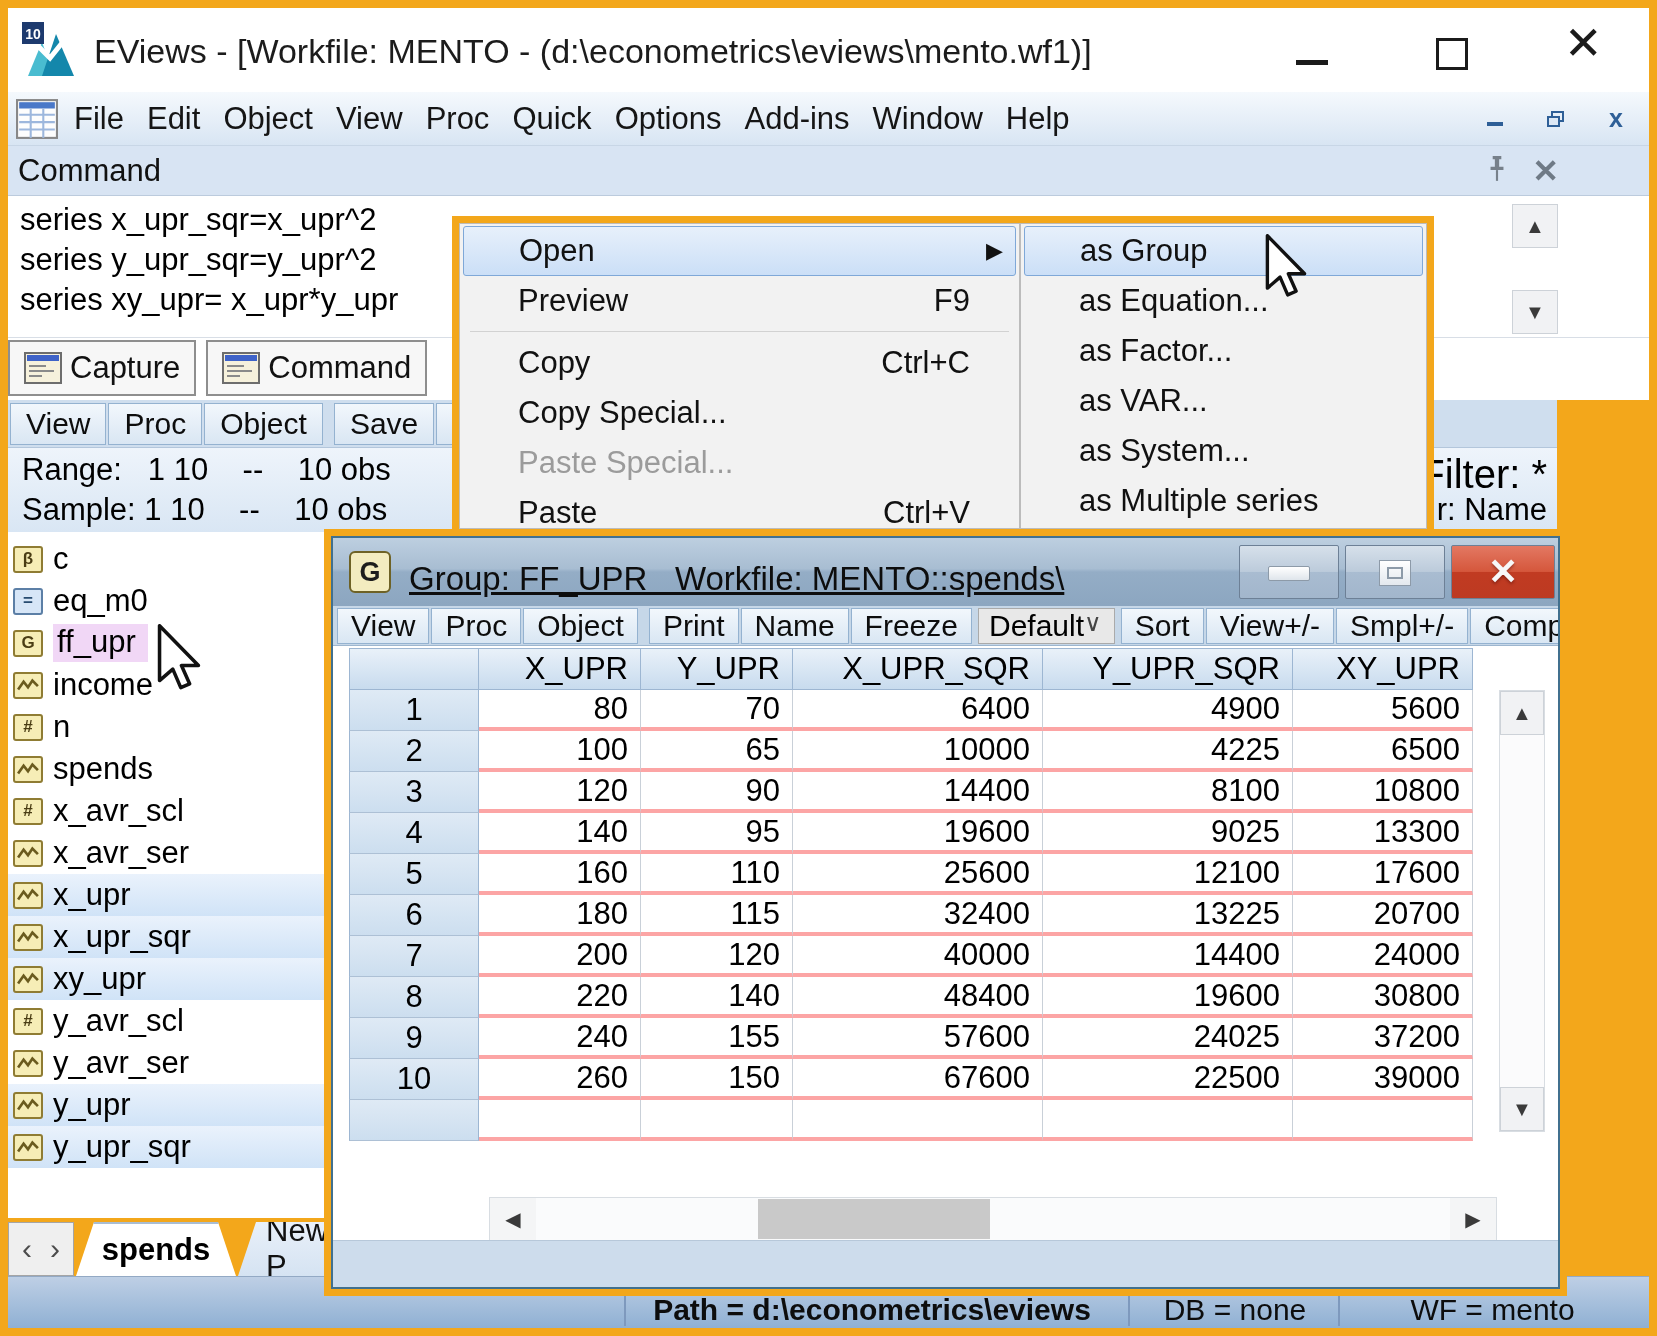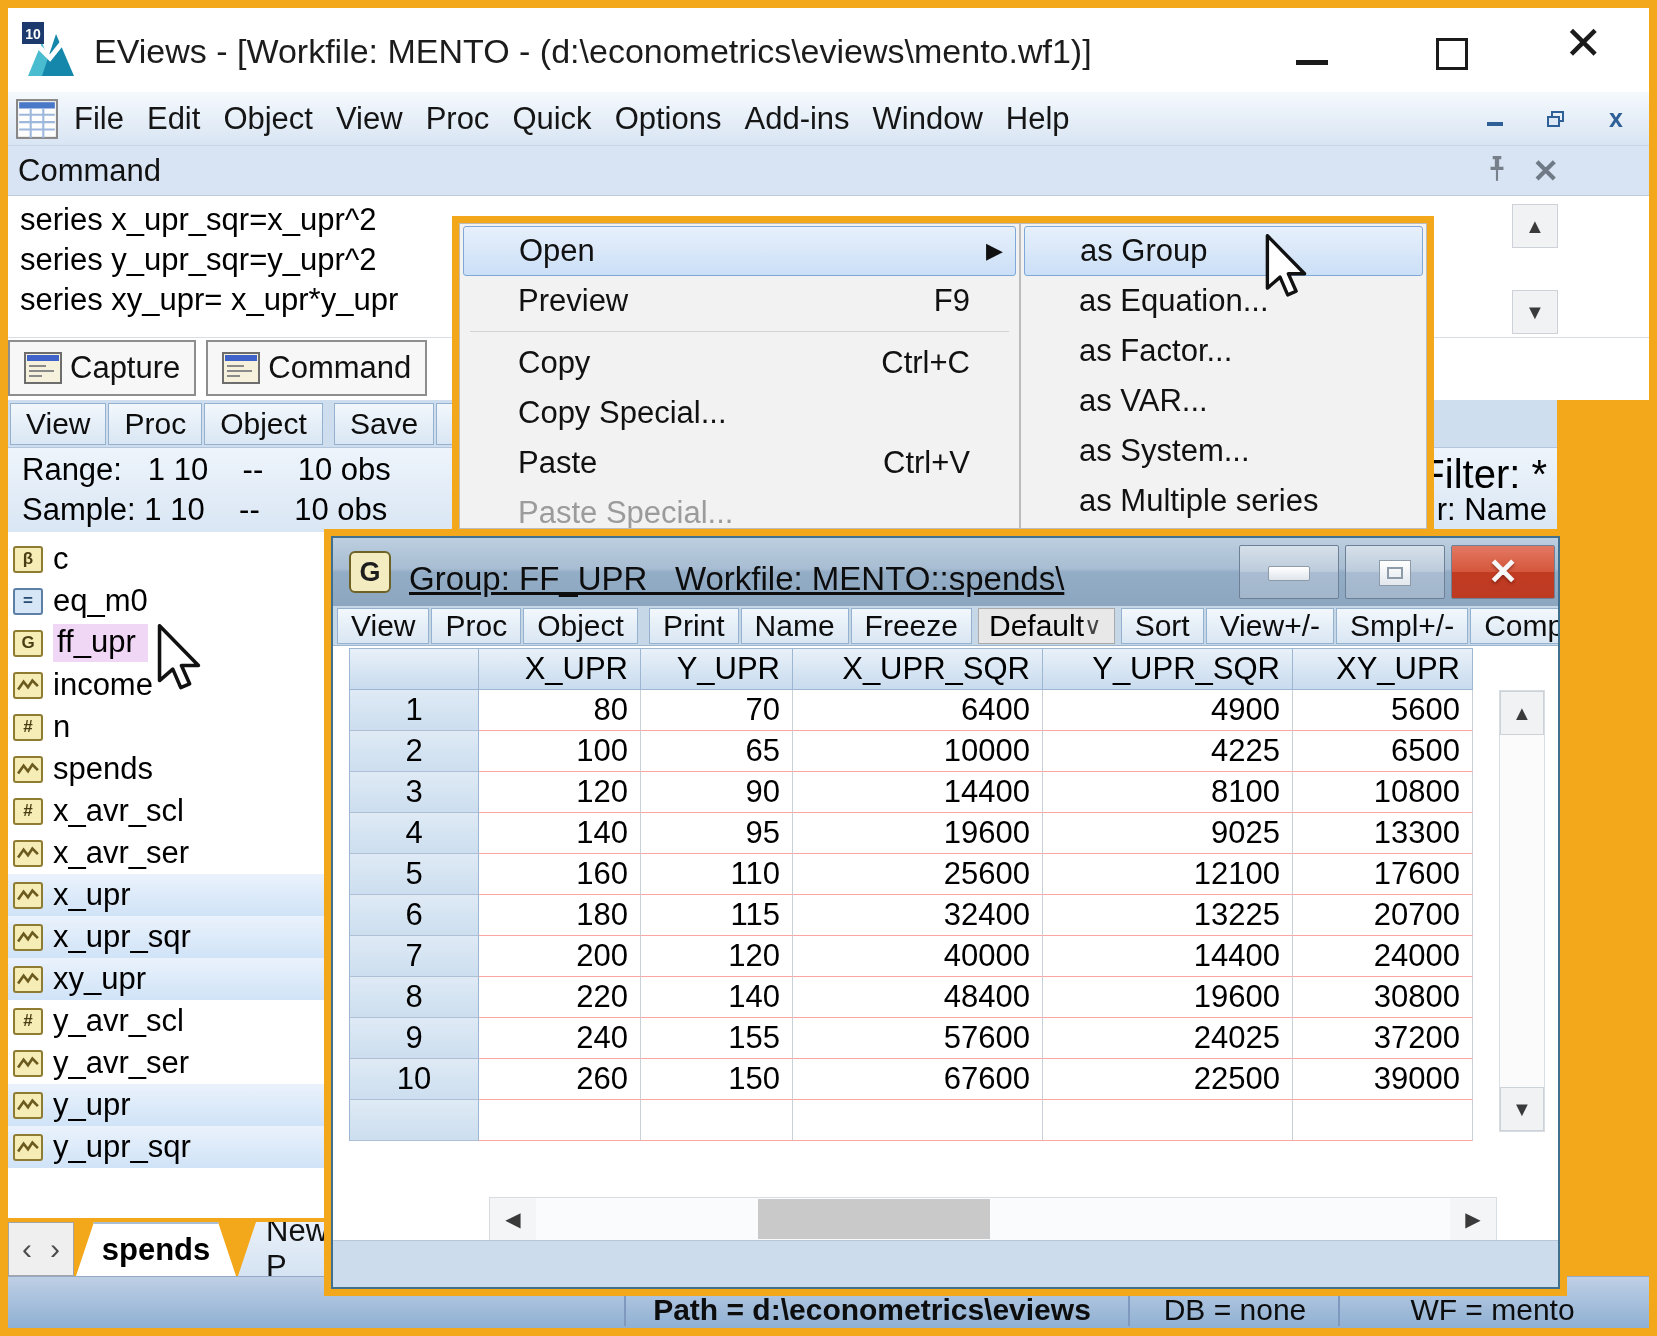--- a/index.html
+++ b/index.html
@@ -95,31 +95,31 @@
   .gw-btn{position:absolute;top:7px;height:54px;border:1px solid #6d8096;border-radius:2px;box-sizing:border-box;}
   #gw-min{left:906px;width:100px;background:linear-gradient(#d6e0ea 0%,#bccbdb 49%,#a9bcd1 50%,#a2b6cc 100%);}
   #gw-restore{left:1012px;width:100px;background:linear-gradient(#d6e0ea 0%,#bccbdb 49%,#a9bcd1 50%,#a2b6cc 100%);}
   #gw-close{left:1118px;width:104px;background:linear-gradient(#e37862 0%,#d5573c 49%,#c13b22 50%,#bd3a22 100%);display:flex;align-items:center;justify-content:center;color:#f7f8f9;font-size:36px;font-weight:bold;text-shadow:0 2px 3px rgba(60,0,0,.4);}
   .gw-min-glyph{margin:20px auto 0;width:42px;height:15px;background:linear-gradient(#ffffff,#dfe5eb);border:1px solid #8d9aa8;border-radius:2px;box-sizing:border-box;}
   .gw-restore-glyph{margin:14px auto 0;width:32px;height:26px;background:linear-gradient(#ffffff,#e3e8ee);border:1px solid #8d9aa8;display:flex;align-items:center;justify-content:center;box-sizing:border-box;}
   .gw-restore-glyph span{display:block;width:12px;height:8px;border:2px solid #8d9aa8;}
   #gw-toolbar{position:absolute;left:0;top:68px;right:0;height:40px;background:#c6d7e8;border-bottom:1px solid #9db6cf;display:flex;align-items:center;padding-left:4px;box-sizing:border-box;overflow:hidden;}
   #gw-toolbar .tb-btn{height:36px;padding:0 13px;}
   #gw-tb-left,#gw-tb-right{display:flex;align-items:center;}
-  #gw-dropdown{height:36px;width:218px;background:#e8e8e8;border:1px solid #aaaaaa;display:flex;align-items:center;font-size:30px;margin:0 6px 0 4px;box-sizing:border-box;color:#000;}
+  #gw-dropdown{height:36px;width:218px;background:#e8e8e8;border:1px solid #aaaaaa;display:flex;align-items:flex-start;font-size:30px;margin:0 6px 0 4px;box-sizing:border-box;color:#000;}
   #gw-dropdown .dd-label{padding-left:10px;}
   #gw-dropdown .dd-chevron{margin-left:auto;padding-right:12px;font-size:24px;color:#444;}
   #gw-body{position:absolute;left:0;top:108px;right:0;bottom:0;background:#fff;overflow:hidden;}
   #gw-table{position:absolute;left:16px;top:2px;}
   .t-row{display:grid;grid-template-columns:130px 162px 152px 250px 250px 180px;}
   .t-cell{box-sizing:border-box;font-size:31px;color:#000;display:flex;align-items:center;}
   .t-head{height:42px;background:linear-gradient(#e9f1f9,#c8dbee);border-top:1px solid #9db6d2;border-right:1px solid #9db6d2;border-bottom:1px solid #9db6d2;justify-content:flex-end;padding-right:12px;}
   .t-corner{border-left:1px solid #9db6d2;}
   .t-obs{height:41px;background:linear-gradient(#dfeaf5,#ccdeef);border-left:1px solid #9db6d2;border-right:1px solid #9db6d2;border-bottom:1px solid #adc0d5;justify-content:center;}
-  .t-data{height:41px;background:#fff;border-right:1px solid #c9d0d8;border-bottom:1px solid #fca5a5;justify-content:flex-end;padding-right:12px;}
+  .t-data{height:41px;background:#fff;border-right:1px solid #c9d0d8;border-bottom:4px solid #fca5a5;justify-content:flex-end;padding-right:12px;}
   #gw-vscroll{position:absolute;left:1166px;top:44px;width:46px;height:442px;background:#fbfbfc;border:1px solid #d8dde2;box-sizing:border-box;}
   #gw-vscroll .sb-btn{width:44px;}
   #gw-hscroll{position:absolute;left:156px;top:551px;width:1008px;height:44px;background:#fafbfc;border:1px solid #d8dde2;box-sizing:border-box;}
   .hs-btn{position:absolute;top:0;width:46px;height:42px;background:#f4f5f6;color:#3a3a3a;font-size:20px;display:flex;align-items:center;justify-content:center;box-sizing:border-box;}
   .hs-btn.left{left:0;} .hs-btn.right{right:0;}
   #hs-thumb{position:absolute;left:268px;top:1px;width:232px;height:40px;background:#c9c9c9;}
   #gw-bottomstrip{position:absolute;left:0;right:0;bottom:0;height:46px;background:#cddcec;border-top:1px solid #b7c8da;}
 
   
   .cursor{z-index:60;pointer-events:none;}
@@ -367,28 +367,28 @@
         <div class="cm-item">
     <span class="cm-label">Copy</span>
     <span class="cm-shortcut">Ctrl+C</span>
     <span class="cm-arrow"></span>
   </div>
         <div class="cm-item">
     <span class="cm-label">Copy Special...</span>
     <span class="cm-shortcut"></span>
     <span class="cm-arrow"></span>
   </div>
+        <div class="cm-item disabled">
+    <span class="cm-label">Paste Special...</span>
+    <span class="cm-shortcut"></span>
+    <span class="cm-arrow"></span>
+  </div>
         <div class="cm-item">
     <span class="cm-label">Paste</span>
     <span class="cm-shortcut">Ctrl+V</span>
-    <span class="cm-arrow"></span>
-  </div>
-        <div class="cm-item disabled">
-    <span class="cm-label">Paste Special...</span>
-    <span class="cm-shortcut"></span>
     <span class="cm-arrow"></span>
   </div>
       </div>
     <div id="cm-col2" class="cm-col">
         <div class="cm-item hl">
     <span class="cm-label">as Group</span>
     <span class="cm-shortcut"></span>
     <span class="cm-arrow"></span>
   </div>
         <div class="cm-item">

